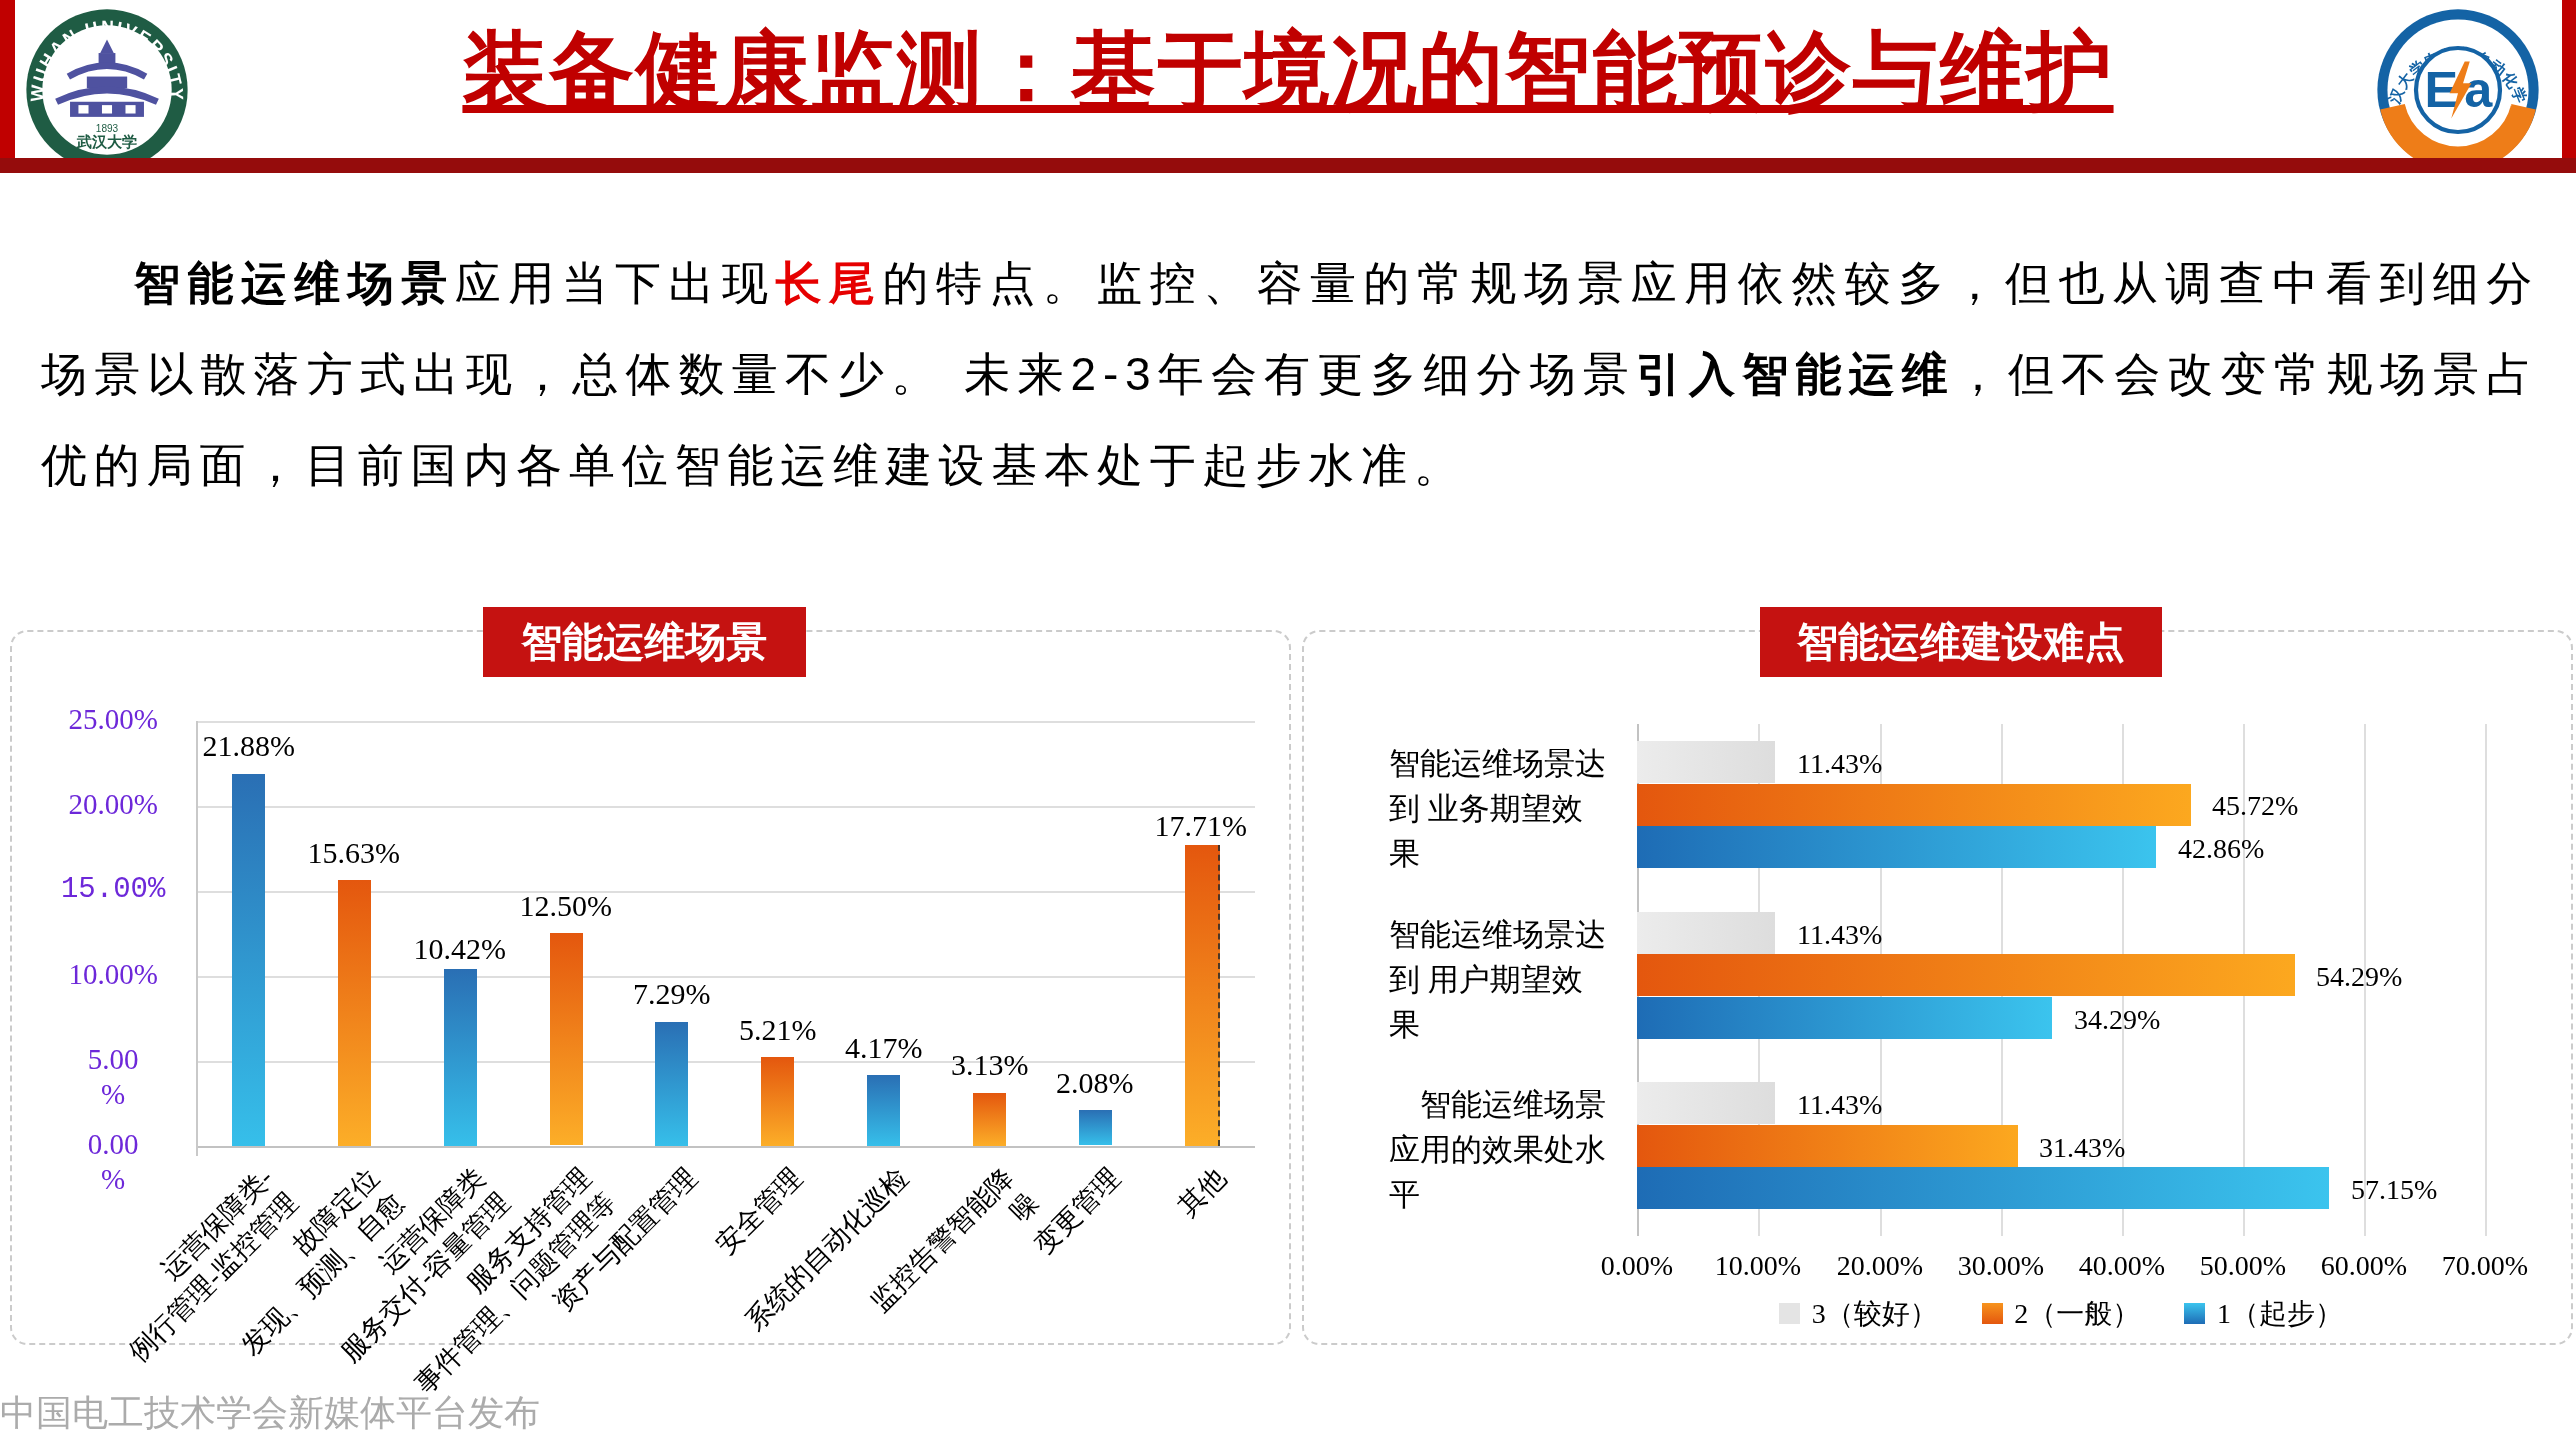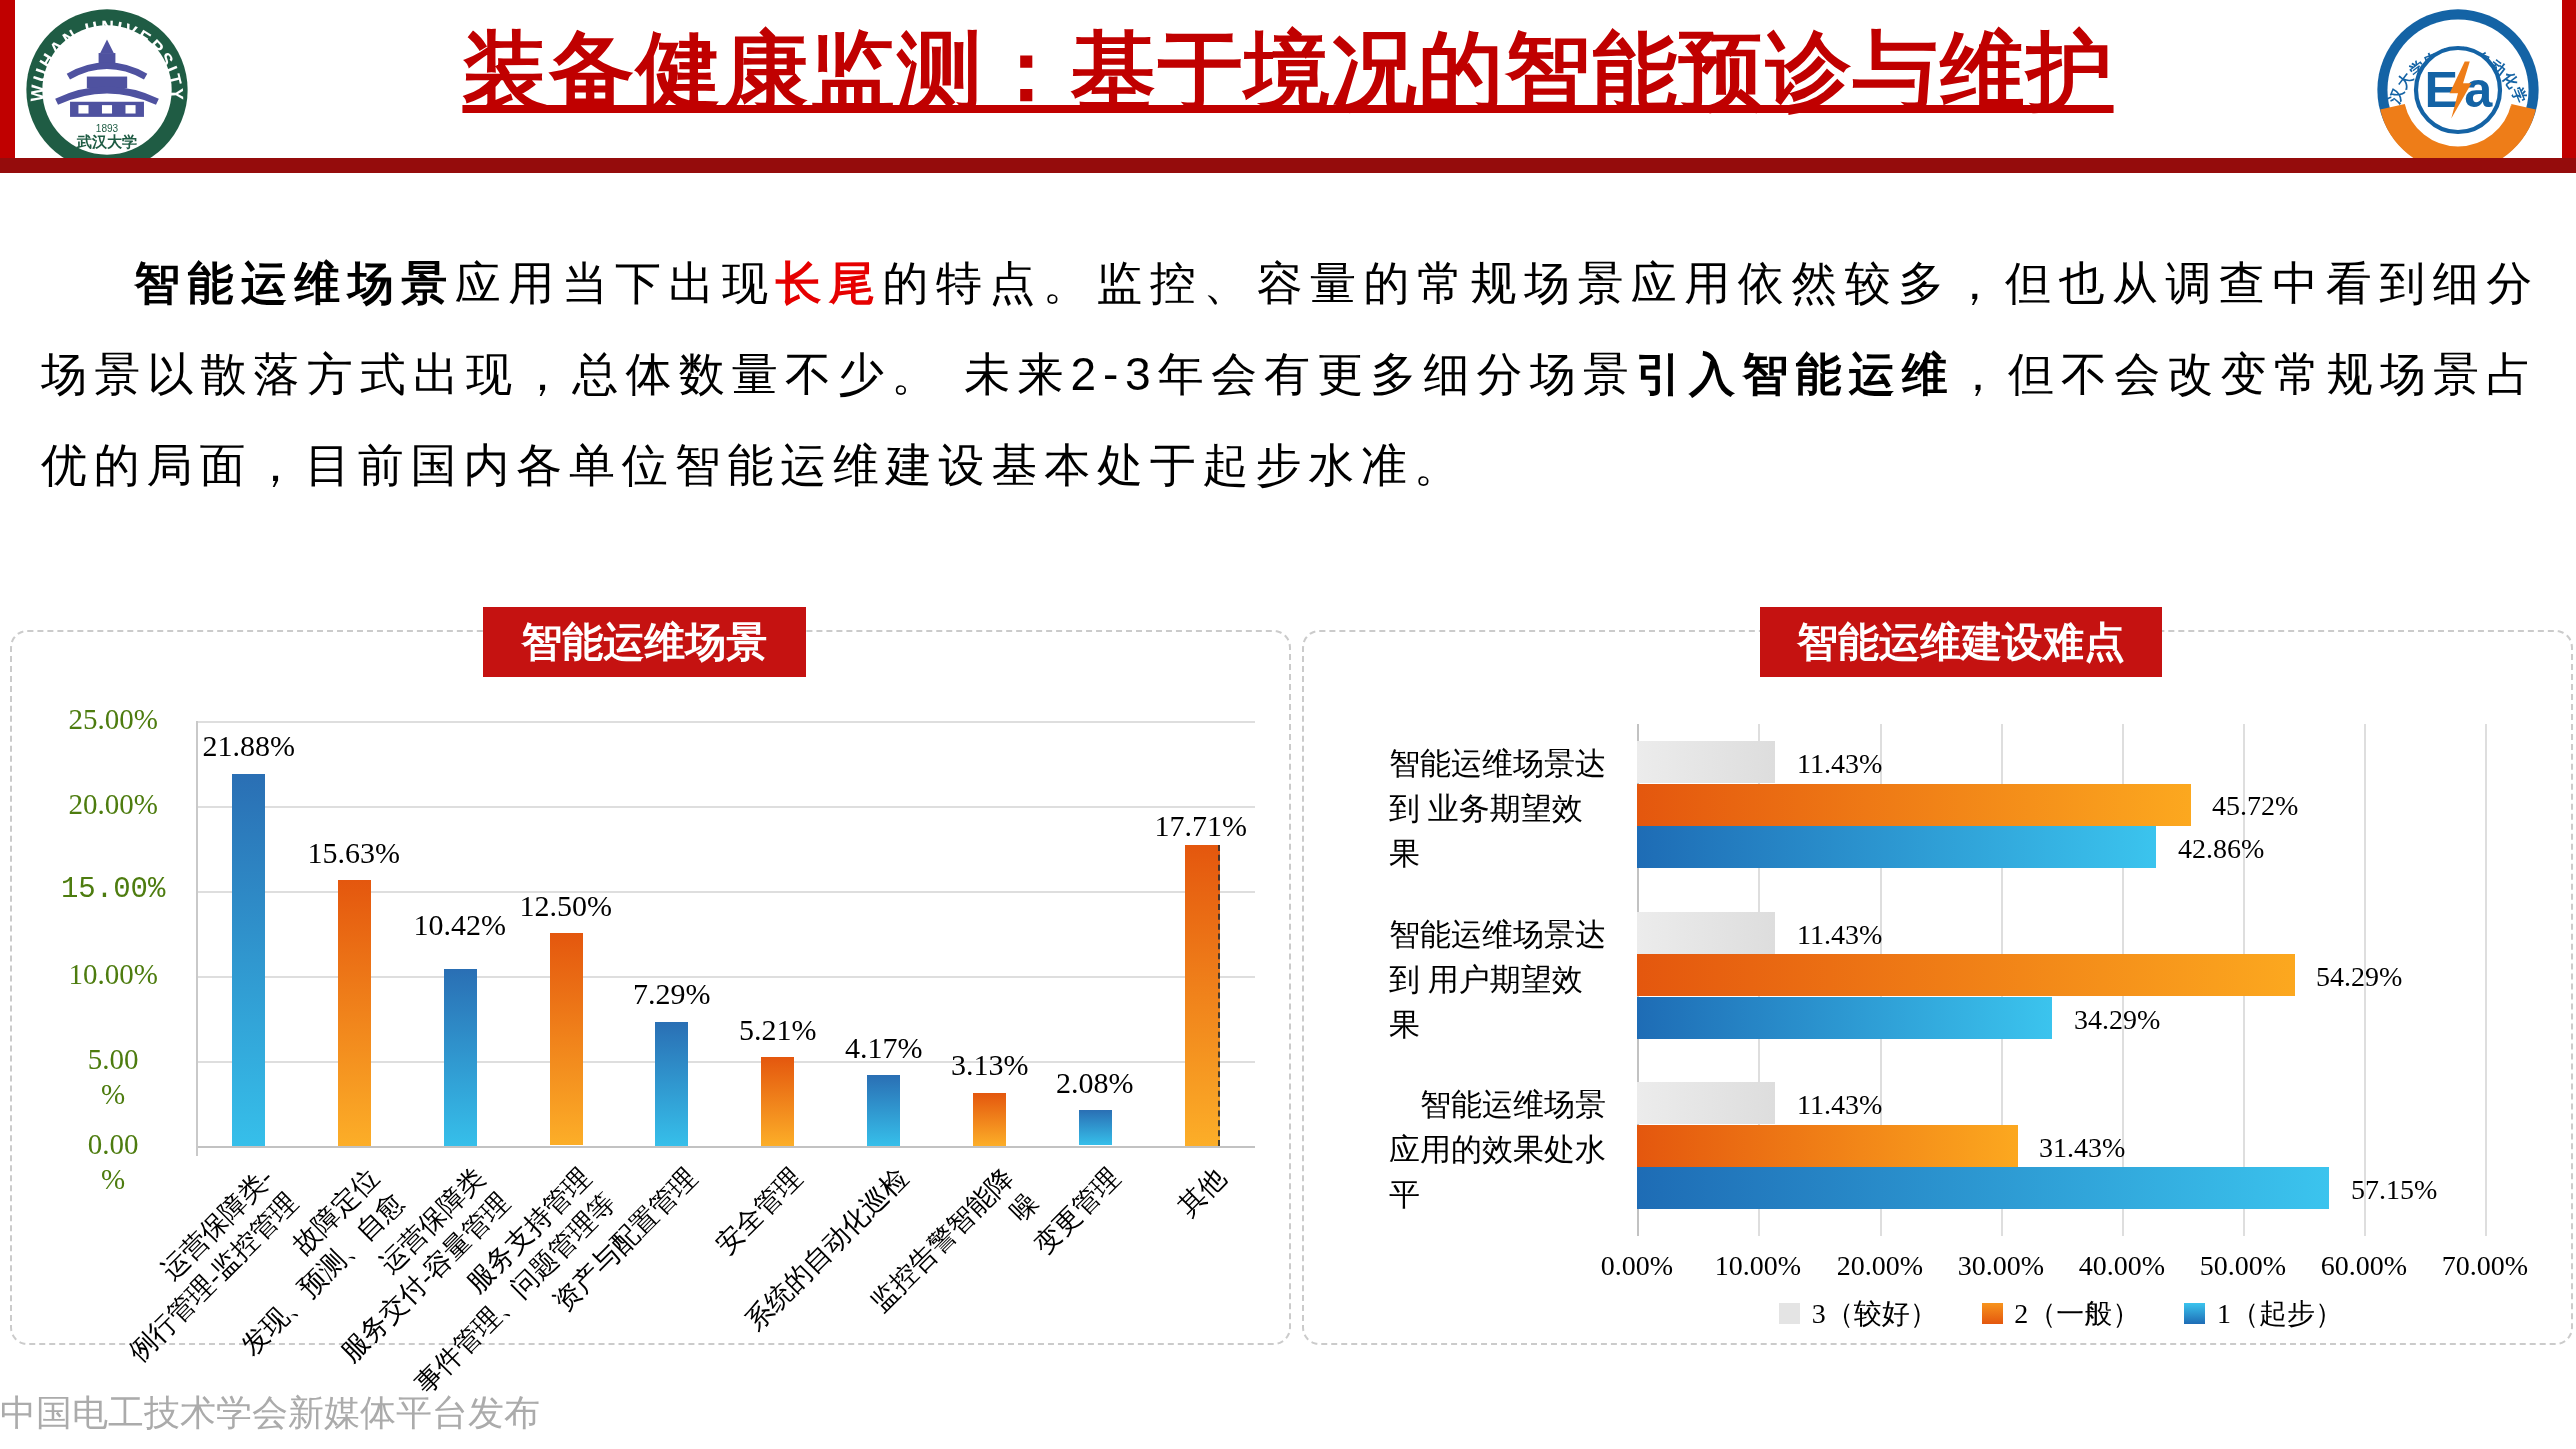--- a/index.html
+++ b/index.html
@@ -29,21 +29,21 @@
           font-weight:700;font-size:41px;line-height:70px;text-align:center;z-index:5;}
   #left-banner{left:471px;width:323px;}
   #right-banner{left:456px;width:402px;}
   .plot{position:absolute;left:0;top:0;right:0;bottom:0;}
 
   
   .grid-h{position:absolute;height:1.9px;background:#DEDEDE;}
   .grid-h.base{background:#C2C2C2;}
   .axis-v{position:absolute;width:1.9px;background:#C9C9C9;}
   .ytick{position:absolute;text-align:center;font:29px/35px "Liberation Serif","DejaVu Serif",serif;
-         color:#4d7c0f;white-space:pre-line;}
+         color:#6d28d9;white-space:pre-line;}
   .vbar{position:absolute;}
   .vbar.blue{background:linear-gradient(to top,#36BFEA,#2A6FB4);}
   .vbar.orange{background:linear-gradient(to top,#FCAE28,#E4570E);}
   .vbar.dash-edge{border-right:2.9px dashed rgba(45,45,45,.85);}
   .vval{position:absolute;text-align:center;font:30px/33px "Liberation Serif","DejaVu Serif",serif;color:#000;}
   .xlab{position:absolute;text-align:right;font:27px/35px "Liberation Serif","DejaVu Serif",serif;color:#000;
         transform:rotate(-45deg);transform-origin:100% 0;white-space:pre-line;}
 
   
   .grid-v{position:absolute;width:1.9px;background:#DEDEDE;}
@@ -140,21 +140,21 @@
         <div class="axis-v" style="left: 184px; top: 89px; height: 435px;"></div>
         <div class="vbar blue" style="left: 220px; top: 142px; width: 33px; height: 372px;"></div>
         <div class="vval" style="left: 150px; top: 97px; width: 174px;">21.88%</div>
         <div class="xlab" style="left: -65px; top: 529px; width: 309px;">运营保障类-
 例行管理-监控管理</div>
         <div class="vbar orange" style="left: 326px; top: 248px; width: 33px; height: 266px;"></div>
         <div class="vval" style="left: 255px; top: 204px; width: 174px;">15.63%</div>
         <div class="xlab" style="left: 41px; top: 529px; width: 309px;">故障定位
 发现、预测、自愈</div>
         <div class="vbar blue" style="left: 432px; top: 337px; width: 33px; height: 177px;"></div>
-        <div class="vval" style="left: 361px; top: 276px; width: 174px;">10.42%</div>
+        <div class="vval" style="left: 361px; top: 300px; width: 174px;">10.42%</div>
         <div class="xlab" style="left: 147px; top: 529px; width: 309px;">运营保障类
 服务交付-容量管理</div>
         <div class="vbar orange" style="left: 538px; top: 301px; width: 33px; height: 212px;"></div>
         <div class="vval" style="left: 467px; top: 257px; width: 174px;">12.50%</div>
         <div class="xlab" style="left: 253px; top: 529px; width: 309px;">服务支持管理
 事件管理、问题管理等</div>
         <div class="vbar blue" style="left: 643px; top: 390px; width: 33px; height: 124px;"></div>
         <div class="vval" style="left: 573px; top: 345px; width: 174px;">7.29%</div>
         <div class="xlab" style="left: 359px; top: 529px; width: 309px;">资产与配置管理</div>
         <div class="vbar orange" style="left: 749px; top: 425px; width: 33px; height: 89px;"></div>

